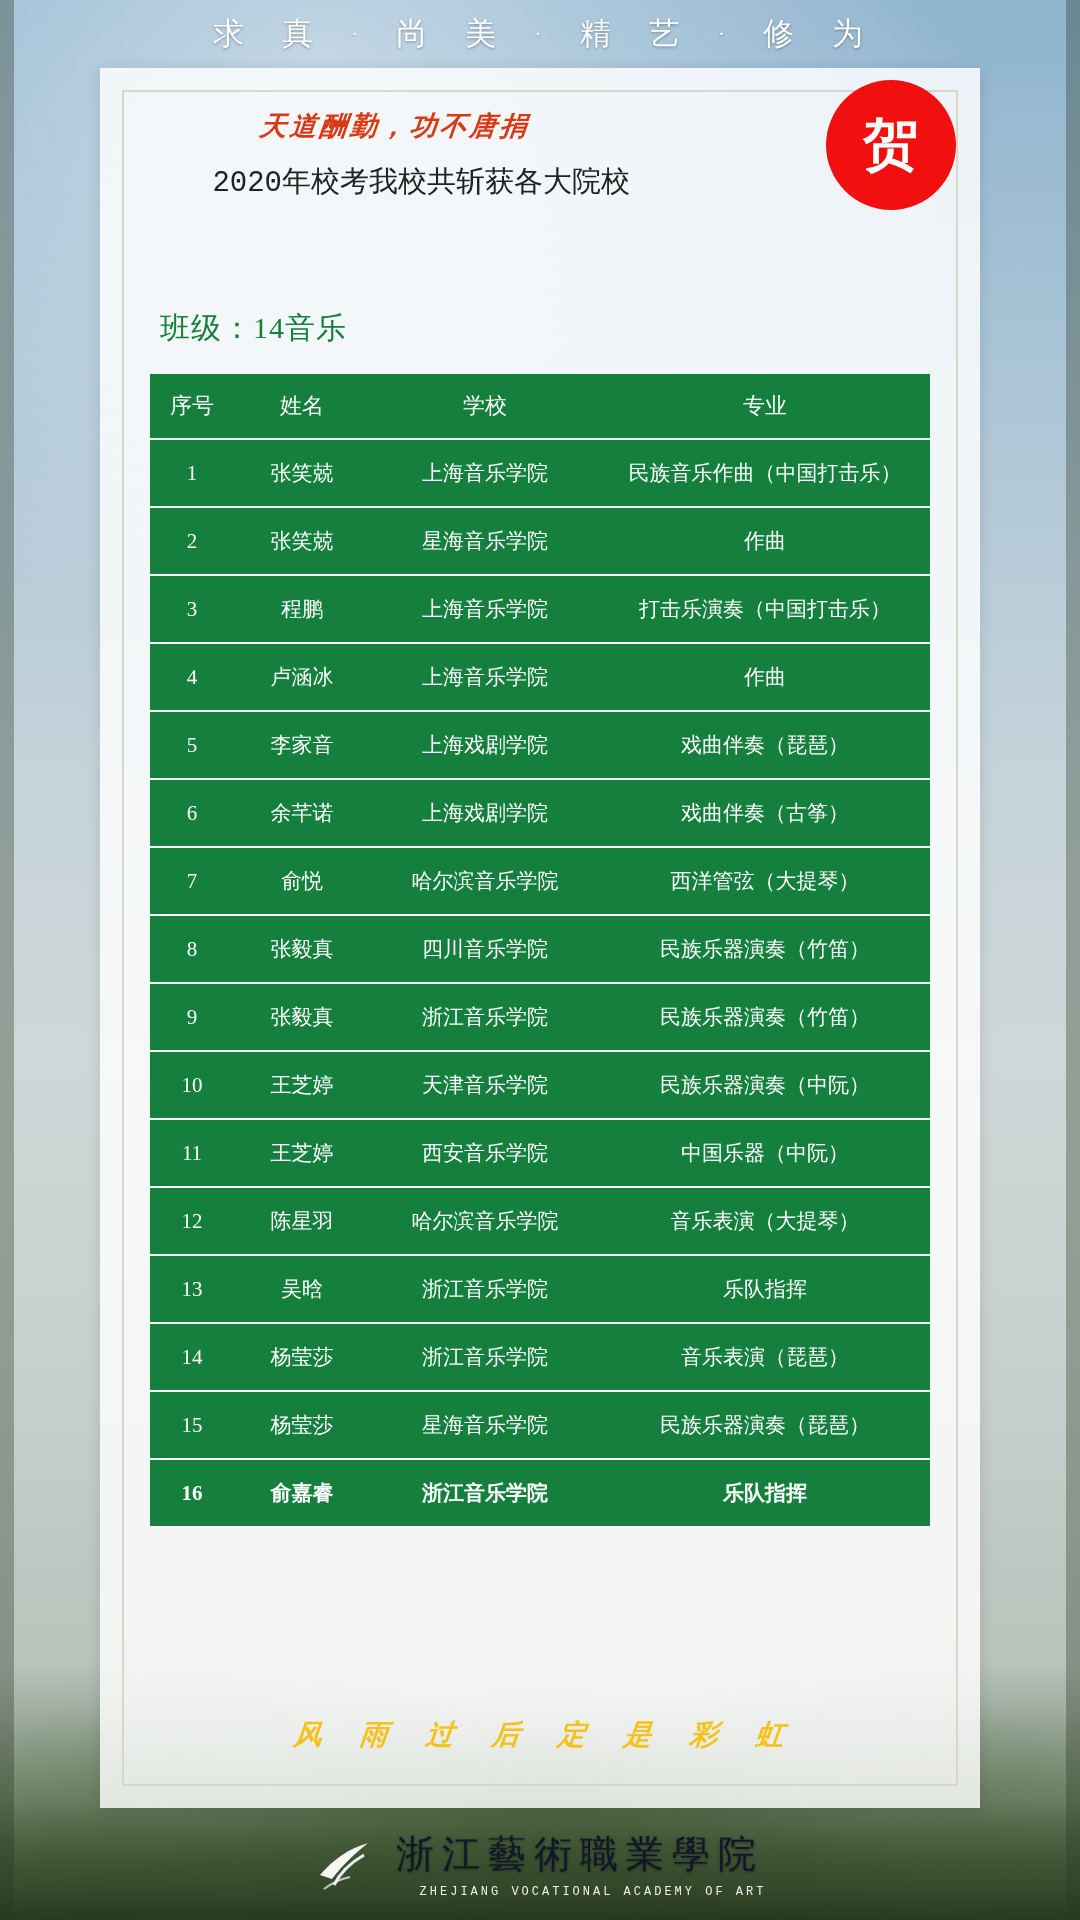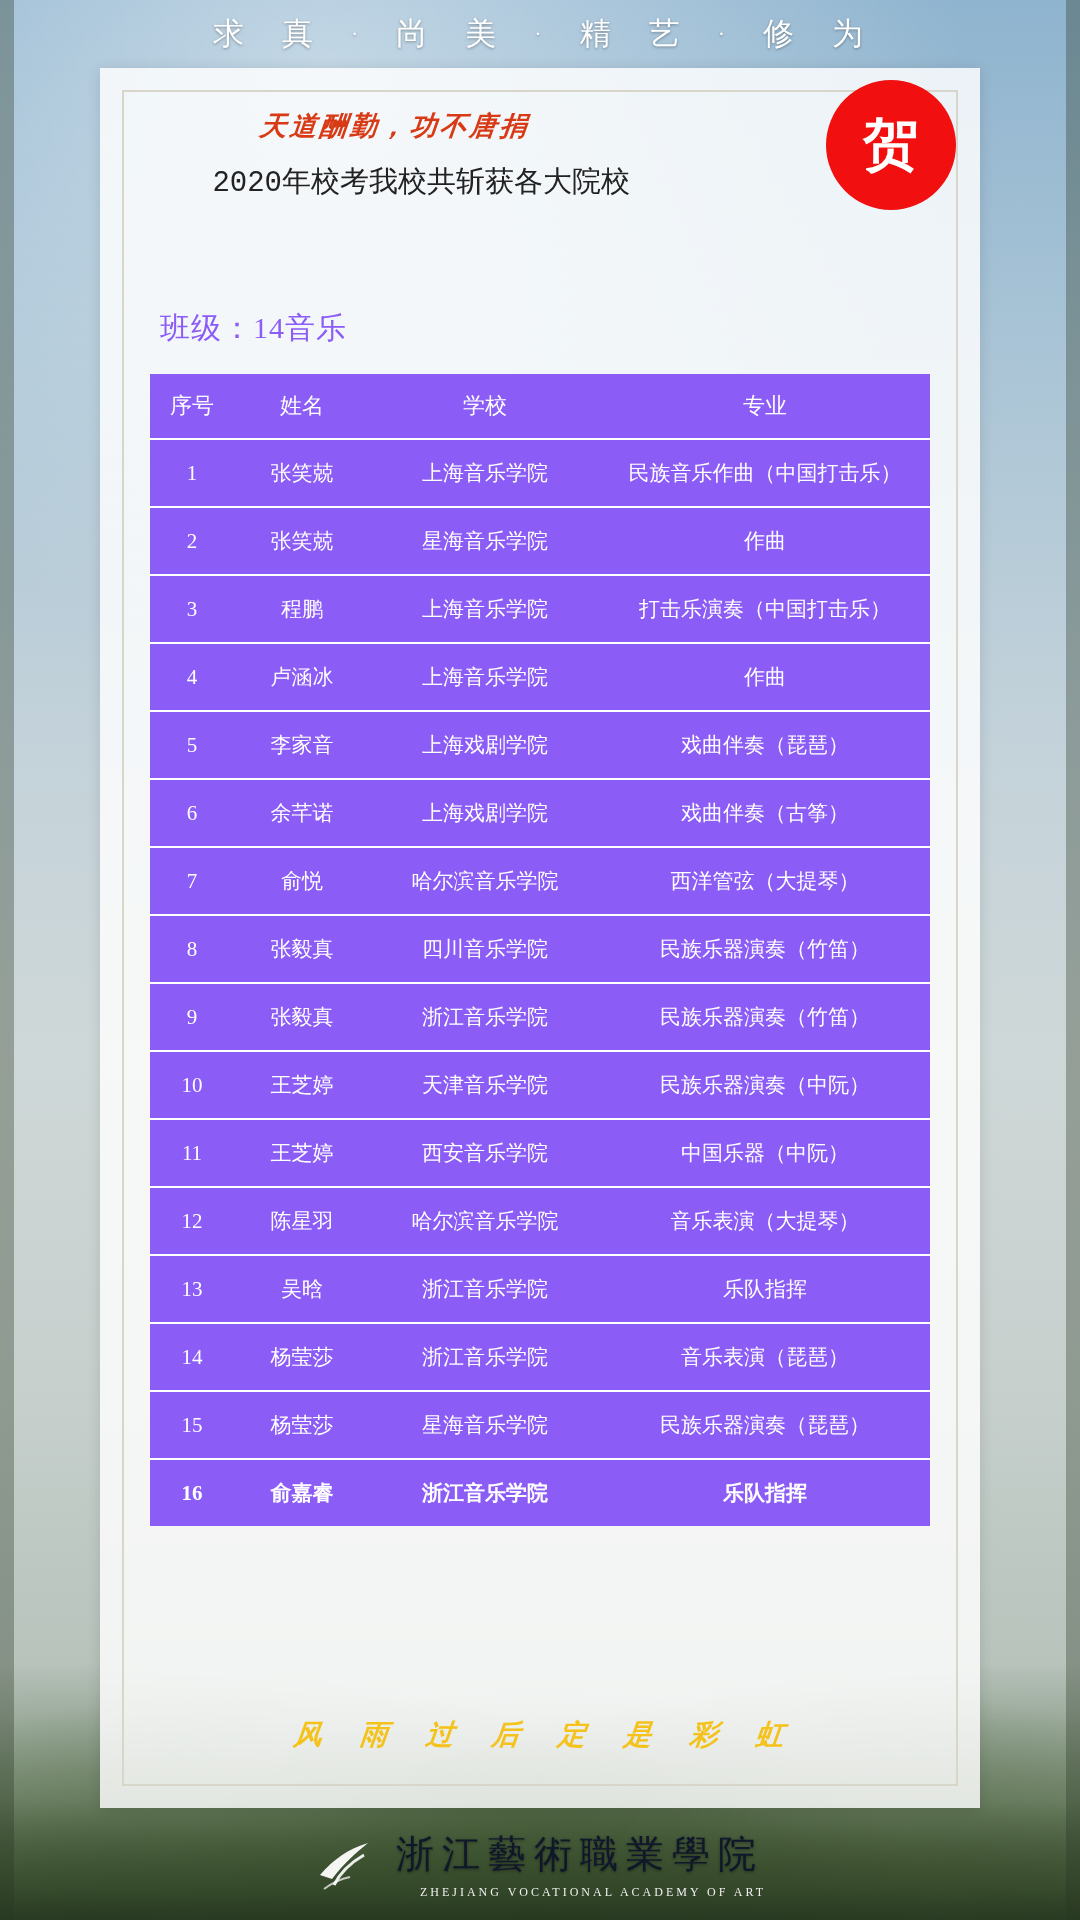--- a/index.html
+++ b/index.html
@@ -140,37 +140,37 @@
     justify-content: center;
     font-family: "Liberation Serif", serif;
     font-size: 56px;
     font-weight: bold;
   }
 
   .class-label {
     position: absolute;
     left: 60px;
     top: 240px;
-    color: #8b5cf6;
+    color: #15803d;
     font-family: "Liberation Serif", serif;
     font-size: 30px;
     letter-spacing: 1px;
   }
 
   
   .table-wrap {
     position: absolute;
     left: 50px;
     top: 306px;
     width: 780px;
   }
   table {
     border-collapse: collapse;
     width: 780px;
-    background: #8b5cf6;
+    background: #15803d;
     table-layout: fixed;
   }
   th, td {
     color: #ffffff;
     font-family: "Liberation Serif", serif;
     font-size: 21px;
     text-align: center;
     height: 64px;
     border-bottom: 2px solid #ffffff;
     font-weight: normal;
@@ -229,21 +229,21 @@
   .footer-cn {
     color: #0f172a;
     font-family: "Liberation Serif", serif;
     font-size: 38px;
     letter-spacing: 8px;
     text-shadow: 0 1px 3px rgba(0,0,0,0.4);
   }
   .footer-en {
     margin-top: 5px;
     color: #f0f0f0;
-    font-family: Liberation Serif, serif;
+    font-family: Liberation Mono, monospace;
     font-size: 12px;
     letter-spacing: 3px;
     margin-left: 26px;
   }
 </style>
 </head>
 <body>
 
 <div class="sky-glow"></div>
 <div class="foliage"></div>

